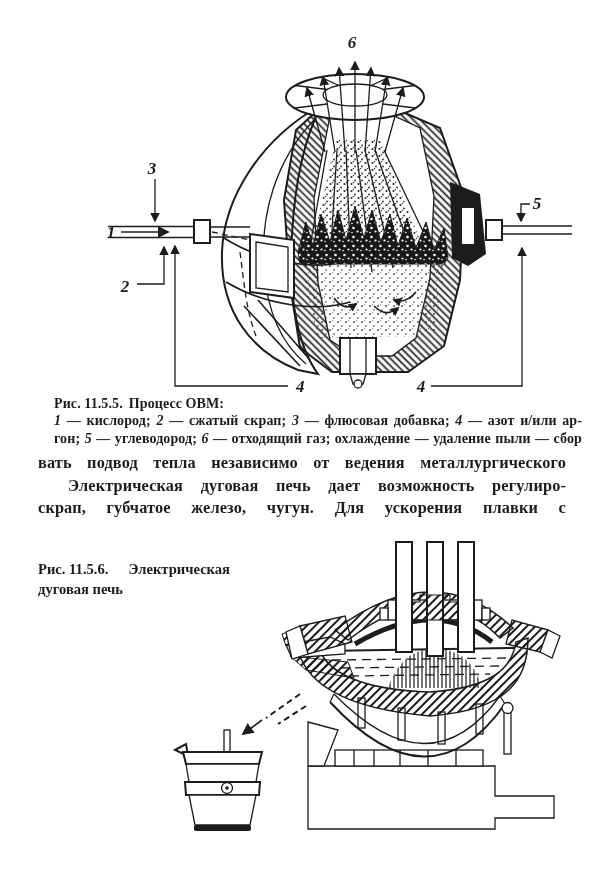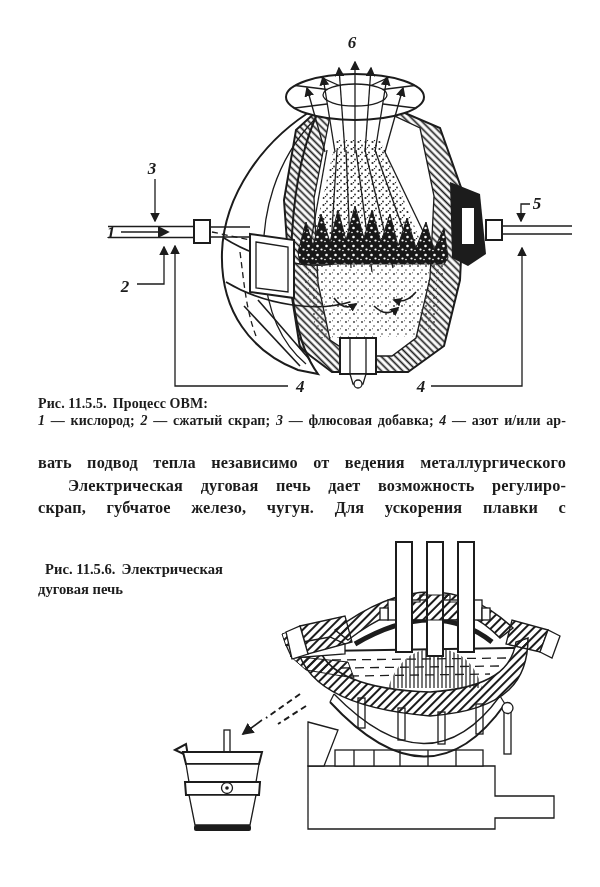--- a/index.html
+++ b/index.html
@@ -8,21 +8,21 @@
   .abs{position:absolute}
   
   .cap{font-size:14px;line-height:17.4px;font-weight:600;letter-spacing:.1px}
   .rubric{font-weight:700;margin-right:6px}
   .jline{text-align:justify;text-align-last:justify}
   .it{font-style:italic}
   .para{font-size:16.3px;line-height:22.6px;font-weight:600;letter-spacing:.15px}
   .pline{text-align:justify;text-align-last:justify}
   .indent{text-indent:30px}
   .cap2{font-size:14.6px;line-height:19.5px;font-weight:600}
-  .cap2 .row{display:flex;justify-content:center;width:192px}
+  .cap2 .row{display:flex;justify-content:space-between;width:192px}
   
   .s1{stroke:#1c1c1c;stroke-width:1.3;fill:none}
   .s15{stroke:#1c1c1c;stroke-width:1.6;fill:none}
   .s2{stroke:#1c1c1c;stroke-width:2;fill:none}
   .wf{fill:#fff;stroke:#1c1c1c;stroke-width:2}
   .wf1{fill:#fff;stroke:#1c1c1c;stroke-width:1.3}
   .blk{fill:#1c1c1c;stroke:none}
   .dash{stroke-dasharray:6 4}
   .dashL{stroke-dasharray:9 6}
   .lbl{font:italic 600 17px "Liberation Serif",serif;fill:#1c1c1c}
@@ -167,23 +167,24 @@
     <text class="lbl" x="111" y="238" text-anchor="middle">1</text>
     <text class="lbl" x="125" y="292" text-anchor="middle">2</text>
     <text class="lbl" x="152" y="174" text-anchor="middle">3</text>
     <text class="lbl" x="296" y="392" text-anchor="start">4</text>
     <text class="lbl" x="421" y="392" text-anchor="middle">4</text>
     <text class="lbl" x="537" y="209" text-anchor="middle">5</text>
     <text class="lbl" x="352" y="48" text-anchor="middle">6</text>
   </g>
 </svg>
 
-<div class="abs cap" style="left:38px;top:395px;width:528px">
+<div class="abs cap" style="left:54px;top:395px;width:528px">
   <div><span class="rubric">Рис. 11.5.5.</span><span>Процесс ОВМ:</span></div>
   <div class="jline"><span class="it">1</span><span> — кислород; </span><span class="it">2</span><span> — сжатый скрап; </span><span class="it">3</span><span> — флюсовая добавка; </span><span class="it">4</span><span> — азот и/или ар-</span></div>
+  <div class="jline"><span>гон; </span><span class="it">5</span><span> — углеводород; </span><span class="it">6</span><span> — отходящий газ; охлаждение — удаление пыли — сбор</span></div>
 </div>
 
 <div class="abs para" style="left:38px;top:452px;width:528px">
   <div class="pline">вать подвод тепла независимо от ведения металлургического</div>
   <div class="pline indent">Электрическая дуговая печь дает возможность регулиро-</div>
   <div class="pline">скрап, губчатое железо, чугун. Для ускорения плавки с</div>
 </div>
 
 <div class="abs cap2" style="left:38px;top:560px">
   <div class="row">

